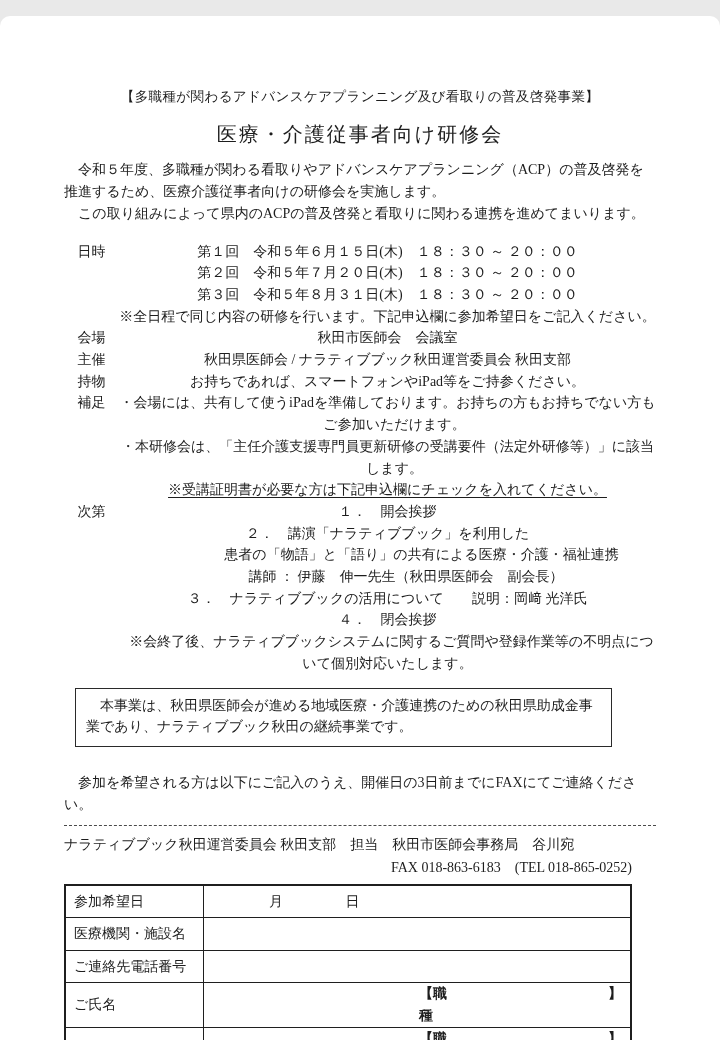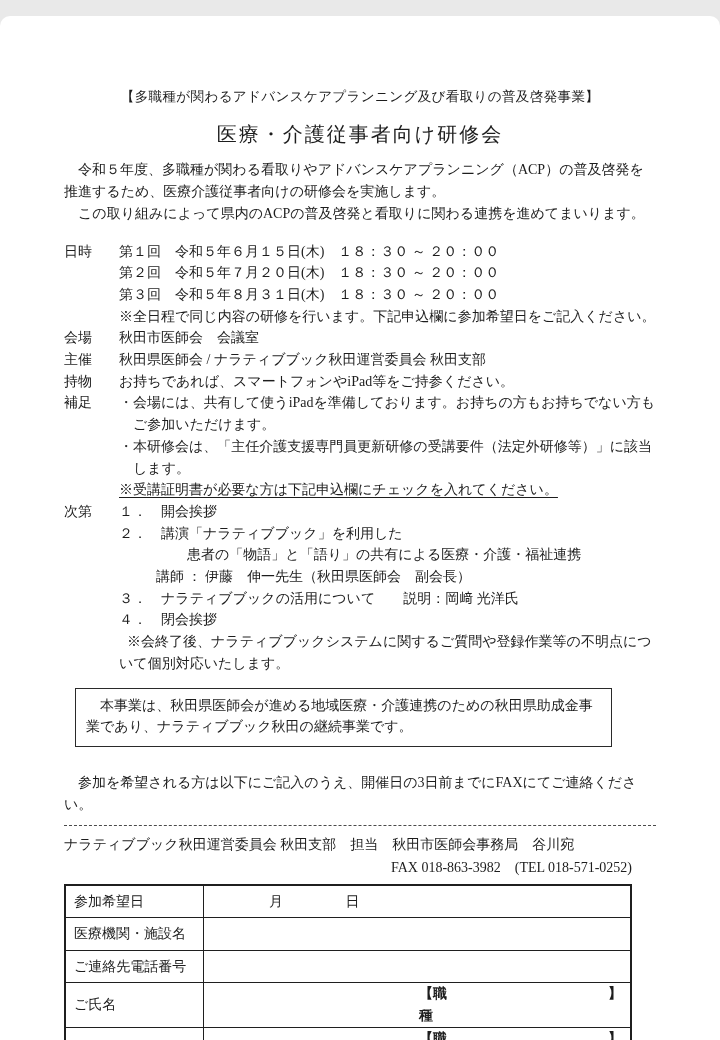--- a/index.html
+++ b/index.html
@@ -15,21 +15,21 @@
     font-size:14px;
     line-height:21.7px;
     overflow:hidden;
     border-radius:10px;
   }
   .program-tag { text-align:center; font-size:13.6px; letter-spacing:0.3px; }
   .doc-title   { text-align:center; font-size:20px; font-weight:normal; margin:16px 0 0 0; letter-spacing:2px; }
   .intro       { margin-top:14px; }
   .intro p     { margin:0; }
 
-  .details { margin-top:16px; }
+  .details { margin-top:16px;text-align:center; }
   .drow    { display:flex; }
   .dlabel  { width:55px; flex-shrink:0; }
   .dcontent{ flex:1; min-width:0; }
   .hang    { padding-left:14px; text-indent:-14px; }
   .u-line  { text-decoration:underline; text-underline-offset:3px; }
 
   .ag-sub  { margin-left:68px; }
   .ag-lect { margin-left:37px; }
   .ag-note { text-indent:8px; }
 
@@ -143,21 +143,21 @@
 
   <div class="grant-box">
     <p>　本事業は、秋田県医師会が進める地域医療・介護連携のための秋田県助成金事業であり、ナラティブブック秋田の継続事業です。</p>
   </div>
 
   <p class="fax-instruction">参加を希望される方は以下にご記入のうえ、開催日の3日前までにFAXにてご連絡ください。</p>
 
   <div class="dashed-sep"></div>
 
   <p class="contact-line">ナラティブブック秋田運営委員会 秋田支部　担当　秋田市医師会事務局　谷川宛</p>
-  <p class="fax-line">FAX 018-863-3982　(TEL 018-571-0252)</p>
+  <p class="fax-line">FAX 018-863-6183　(TEL 018-865-0252)</p>
 
   <table class="form-table">
     <tbody>
         <tr>
       <td class="cell-label">参加希望日</td>
       <td class="cell-value">
         <span class="month-label">月</span>
         <span class="day-label">日</span>
       </td>
     </tr>

